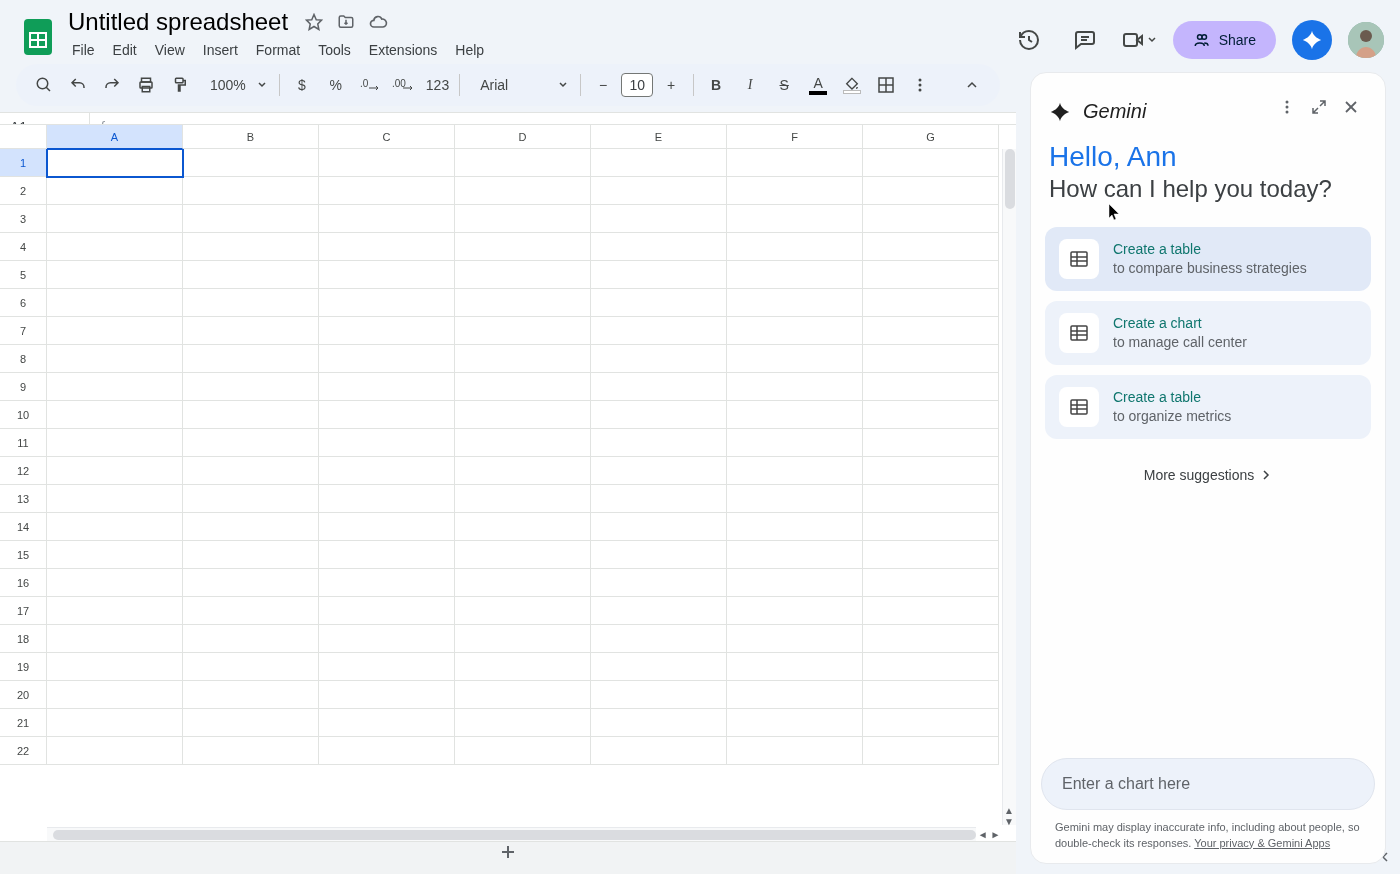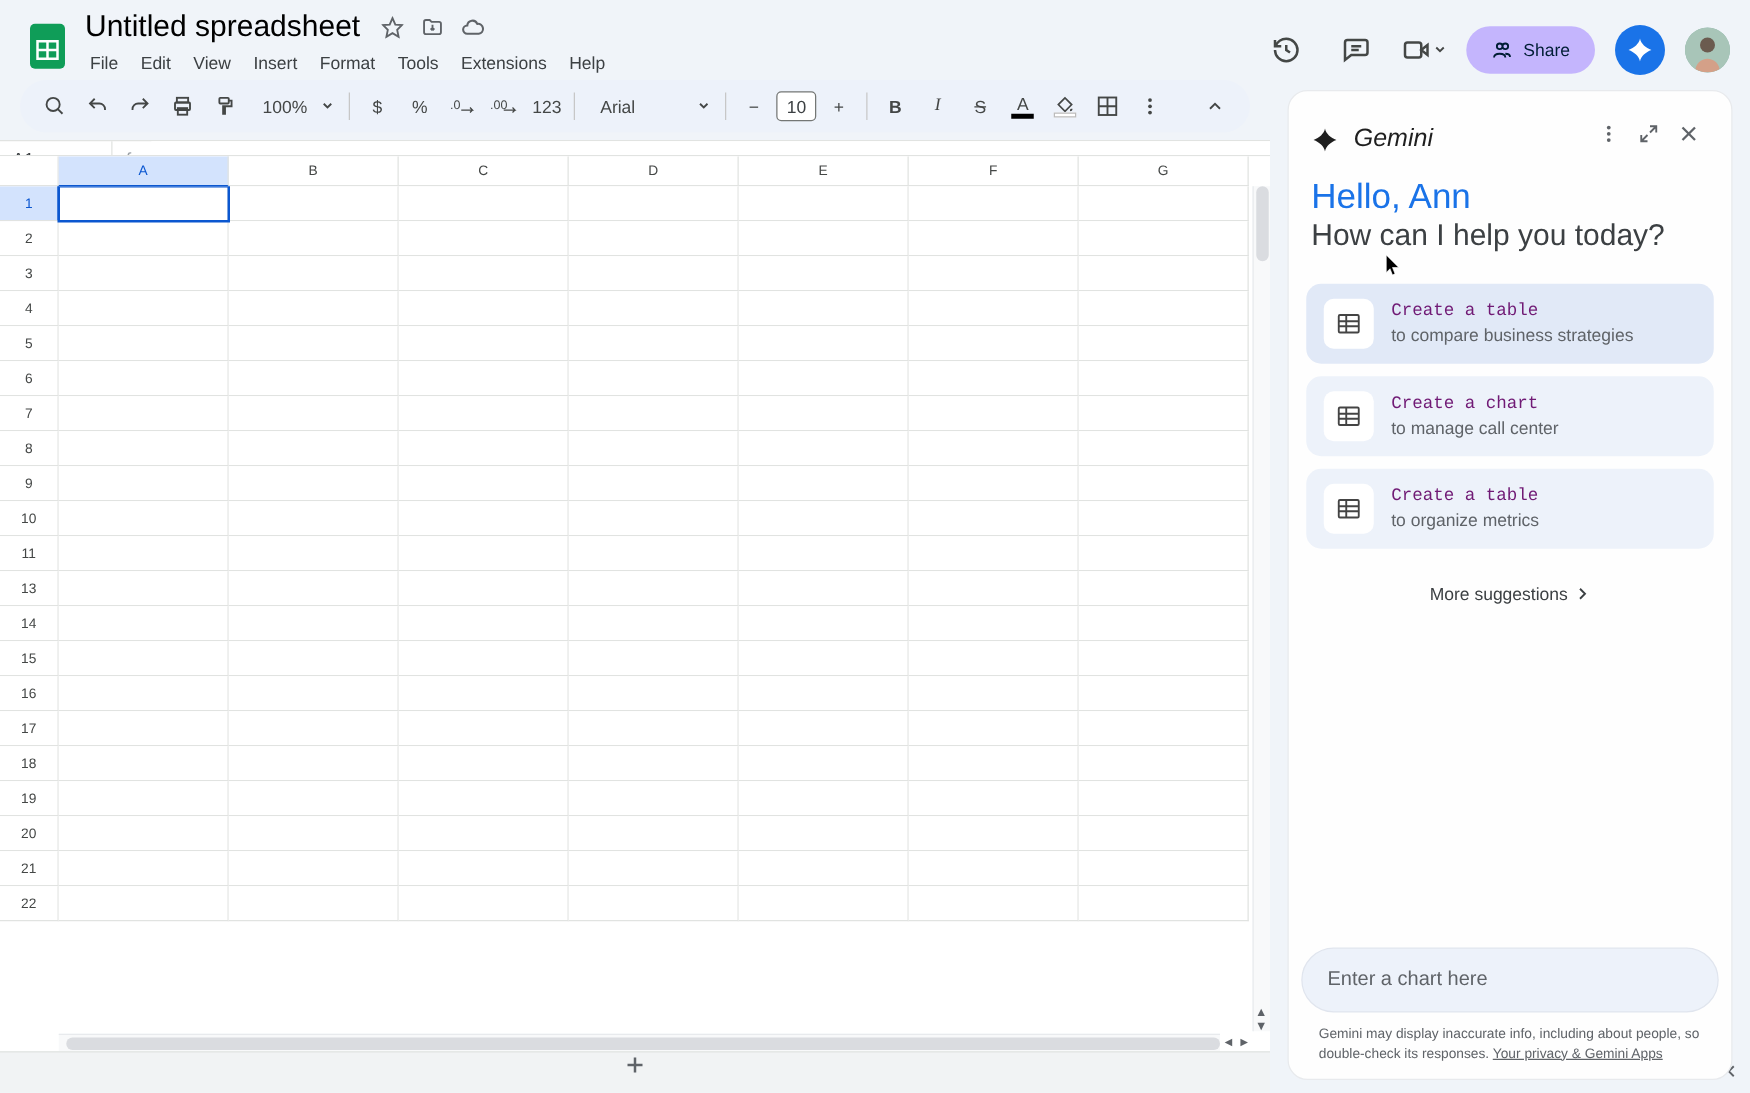--- a/index.html
+++ b/index.html
@@ -205,21 +205,21 @@
     display:flex; align-items:center; gap:14px; cursor:pointer;
   }
   .sugg-card.hover {
     background:#e1e9f7;
   }
   .sugg-icon {
     width:40px; height:40px; background:white; border-radius:8px;
     display:flex; align-items:center; justify-content:center; color:#444;
   }
   .sugg-text { font-size:14px; line-height:1.35;}
-  .sugg-text .t1 { color:#701a75; display:block;font-family:Liberation Mono, monospace;}
+  .sugg-text .t1 { color:#0f766e; display:block;}
   .sugg-text .t2 { color:#5f6368; display:block;}
   .more-sugg {
     text-align:left; padding:18px 0; font-size:14px; color:#3c4043;
     display:flex; align-items:center; justify-content:center; gap:6px; cursor:pointer;
   }
 
   .gp-bottom { margin-top:auto; padding:0 10px;}
   .prompt-box {
     background:#edf2fa; border-radius:28px; padding:16px 20px;
     font-size:16px; color:#5f6368; cursor:text;
@@ -561,20 +561,30 @@
           <div class="row-h">11</div>
           <div class="cell"></div>
           <div class="cell"></div>
           <div class="cell"></div>
           <div class="cell"></div>
           <div class="cell"></div>
           <div class="cell"></div>
           <div class="cell"></div>
         </div>
         <div class="g-row">
+          <div class="row-h">12</div>
+          <div class="cell"></div>
+          <div class="cell"></div>
+          <div class="cell"></div>
+          <div class="cell"></div>
+          <div class="cell"></div>
+          <div class="cell"></div>
+          <div class="cell"></div>
+        </div>
+        <div class="g-row">
           <div class="row-h">13</div>
           <div class="cell"></div>
           <div class="cell"></div>
           <div class="cell"></div>
           <div class="cell"></div>
           <div class="cell"></div>
           <div class="cell"></div>
           <div class="cell"></div>
         </div>
         <div class="g-row">

